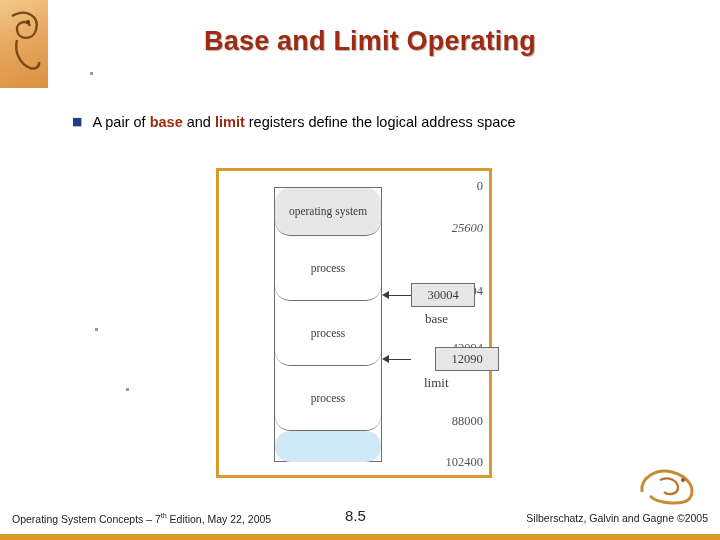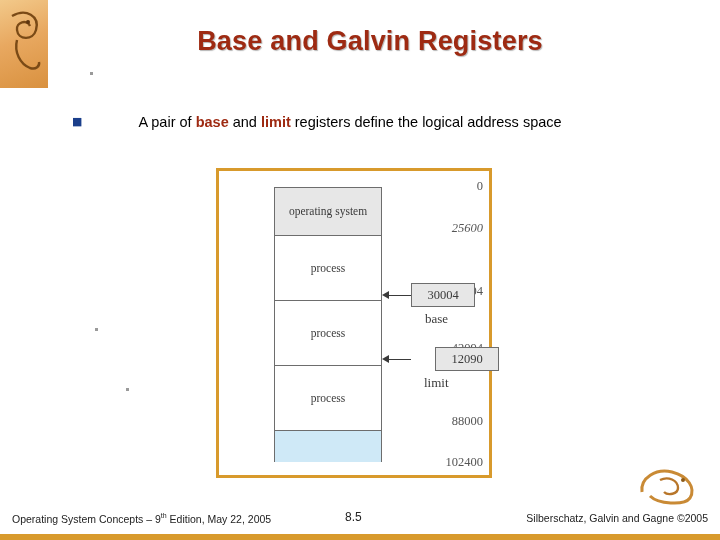--- a/index.html
+++ b/index.html
@@ -71,21 +71,20 @@
     color: #1b3f8b;
     font-size: 11px;
     line-height: 20px;
     margin-right: 10px;
     font-family: "DejaVu Sans", sans-serif;
   }
   .bullet-text {
     font-size: 14.5px;
     color: #000000;
     line-height: 20px;
-    margin-left: 46px;
   }
   .kw {
     color: #9e2a12;
     font-weight: bold;
   }
 
   
   .figure {
     position: absolute;
     left: 216px;
@@ -120,20 +119,21 @@
     width: 100%;
     box-sizing: border-box;
     border-bottom: 1px solid #6d6d6d;
     display: flex;
     align-items: center;
     justify-content: center;
     text-align: center;
     font-size: 11.5px;
     color: #3a3a3a;
     font-family: "Liberation Serif", serif;
+    border-radius: 15px;
   }
   .seg-os    { top: 0;     height: 48px; background: #e7e7e7; line-height: 13px; }
   .seg-p1    { top: 48px;  height: 65px; background: #ffffff; }
   .seg-p2    { top: 113px; height: 65px; background: #ffffff; }
   .seg-p3    { top: 178px; height: 65px; background: #ffffff; }
   .seg-free  { top: 243px; height: 31px; background: #cfe9f7; border-bottom: none; }
 
   
   .addr {
     position: absolute;
@@ -213,21 +213,21 @@
     left: 12px;
     bottom: 16px;
     font-size: 10.5px;
     color: #222222;
   }
   .footer-left sup { font-size: 7px; }
   .footer-center {
     position: absolute;
     left: 345px;
     bottom: 16px;
-    font-size: 12px;
+    font-size: 15px;
     color: #222222;
   }
   .footer-right {
     position: absolute;
     right: 12px;
     bottom: 16px;
     font-size: 10.5px;
     color: #222222;
     margin-top: 26px;
   }
@@ -248,21 +248,21 @@
     <path d="M8 10 C22 2, 36 10, 32 24 C29 35, 14 34, 13 24 C12 16, 23 13, 26 20" fill="none" stroke="#7a4a16" stroke-width="2.4"></path>
     <path d="M13 34 C10 46, 16 58, 26 62 C32 64, 36 60, 35 56" fill="none" stroke="#7a4a16" stroke-width="2.4"></path>
     <circle cx="24" cy="16" r="2" fill="#5e3610"></circle>
   </svg>
 </div>
 
 <div class="tick t1"></div>
 <div class="tick t2"></div>
 <div class="tick t3"></div>
 
-<div class="title">Base and Galvin Registers</div>
+<div class="title">Base and Limit Operating</div>
 
 <div class="bullet-row">
   <span class="bullet-marker">■</span>
   <span class="bullet-text"><span>A pair of </span><span class="kw">base</span><span> and </span><span class="kw">limit</span><span> registers define the logical address space</span></span>
 </div>
 
 <div class="figure">
   <div class="fig-inner">
 
     <div class="addr addr-0">0</div>
@@ -294,17 +294,17 @@
 </div>
 
 <div class="footer-art">
   <svg viewBox="0 0 70 48" width="70" height="48">
     <path d="M6 34 C4 20, 20 10, 36 14 C52 18, 60 30, 54 40 C48 48, 22 46, 14 38" fill="none" stroke="#c98a35" stroke-width="3"></path>
     <path d="M24 22 C32 18, 42 22, 42 30 C42 36, 32 38, 28 34" fill="none" stroke="#b8762a" stroke-width="2.4"></path>
     <circle cx="47" cy="22" r="2" fill="#8c5a18"></circle>
   </svg>
 </div>
 
-<div class="footer-left"><span>Operating System Concepts – 9</span><sup>th</sup><span> Edition, May 22, 2005</span></div>
+<div class="footer-left"><span>Operating System Concepts – 7</span><sup>th</sup><span> Edition, May 22, 2005</span></div>
 
 <div class="footer-center">8.5</div>
 <div class="footer-right">Silberschatz, Galvin and Gagne ©2005</div>
 <div class="footer-bar"></div>
 
 </body></html>

